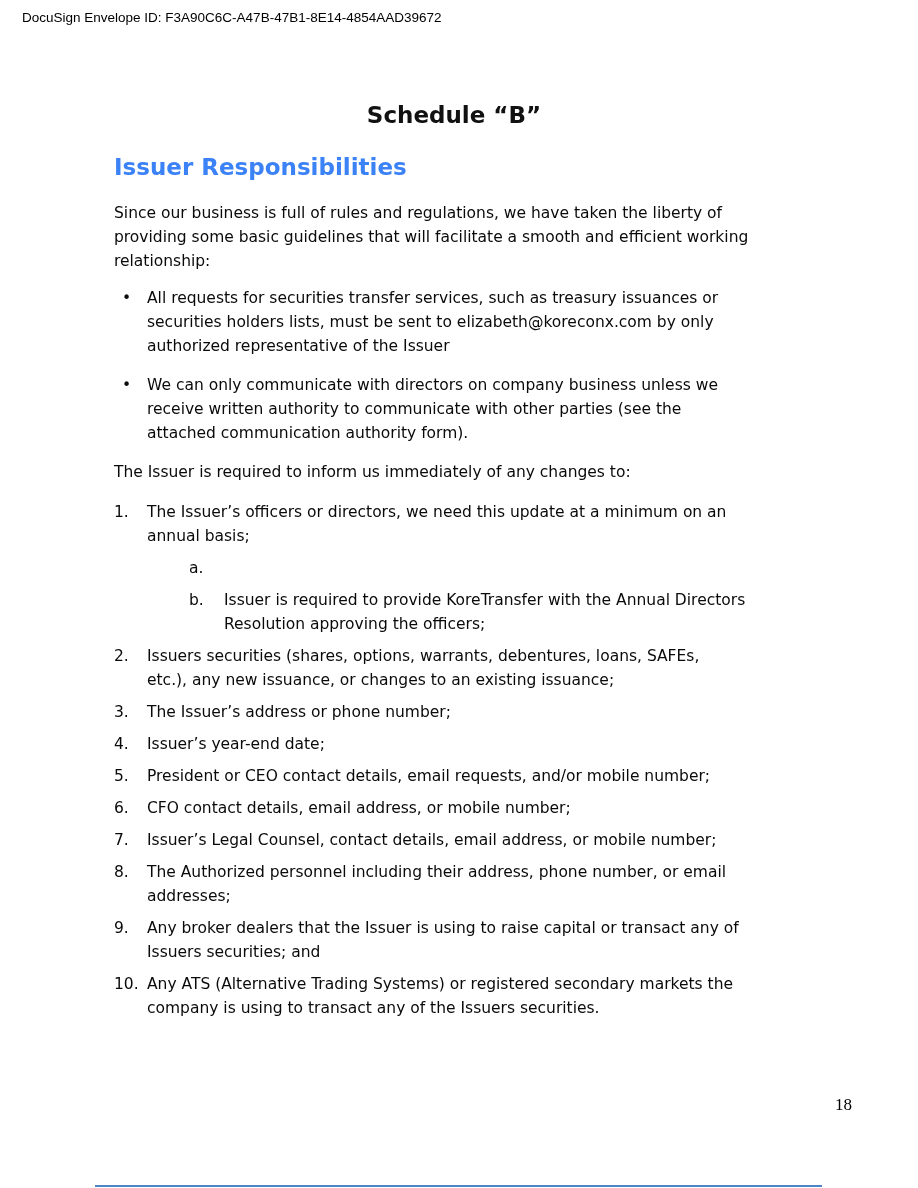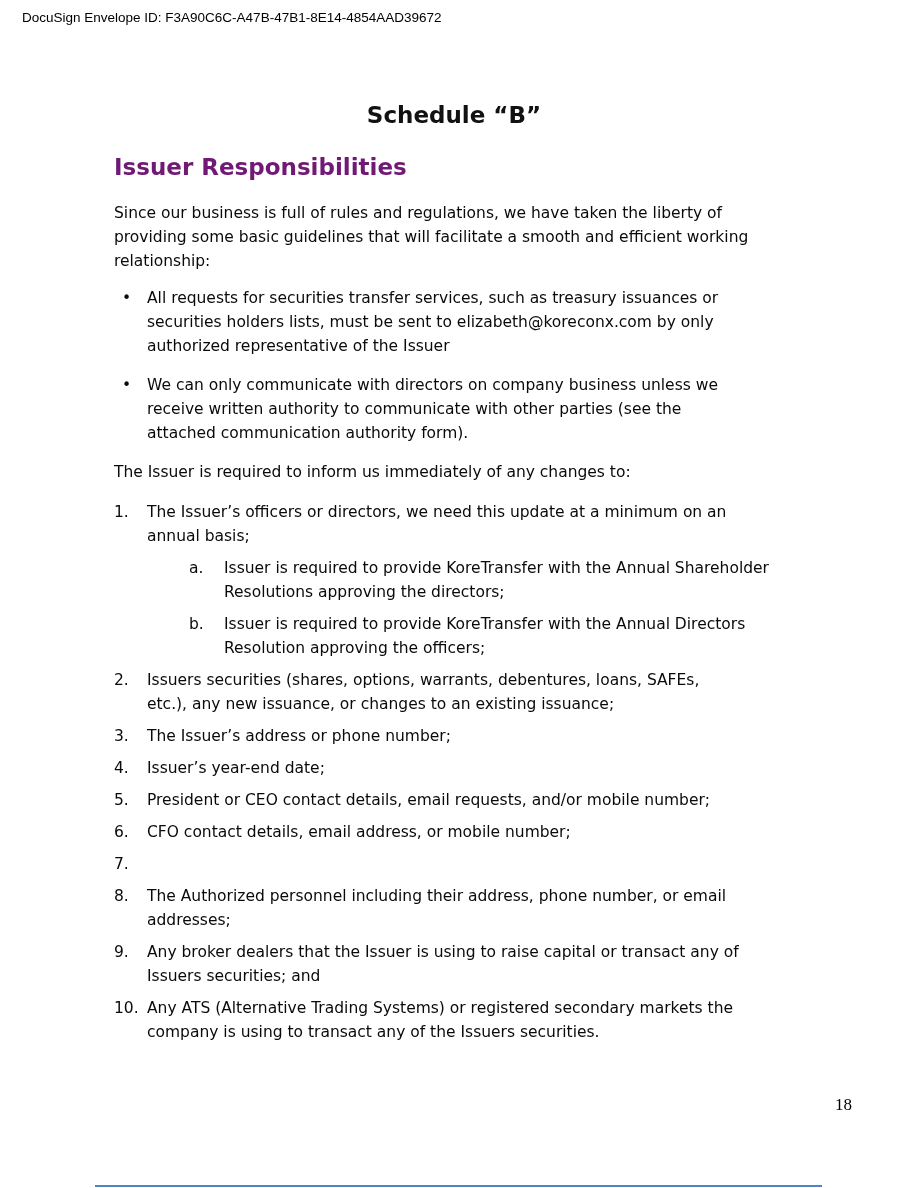--- a/index.html
+++ b/index.html
@@ -37,21 +37,21 @@
     line-height: 30px;
     font-weight: bold;
     text-align: center;
     color: #111111;
   }
   .sec-heading {
     margin: 0 0 19px 0;
     font-size: 23px;
     line-height: 30px;
     font-weight: bold;
-    color: #701a75;
+    color: #3b82f6;
   }
   .sec-heading.second { margin-top: 2px; }
   .para {
     margin: 0 0 13px 0;
     white-space: pre-line;
   }
   .para.intro2 { margin-bottom: 16px; }
   .bullet-row {
     display: flex;
     margin: 0 0 15px 0;
@@ -123,22 +123,20 @@
   <p class="para intro2">The Issuer is required to inform us immediately of any changes to:</p>
 
   <div class="li-row">
     <span class="li-marker">1.</span>
     <span class="li-text">The Issuer’s officers or directors, we need this update at a minimum on an
 annual basis;</span>
   </div>
 
   <div class="li-row sub">
     <span class="li-marker">a.</span>
-    <span class="li-text">Issuer is required to provide KoreTransfer with the Annual Shareholder
-Resolutions approving the directors;</span>
   </div>
 
   <div class="li-row sub">
     <span class="li-marker">b.</span>
     <span class="li-text">Issuer is required to provide KoreTransfer with the Annual Directors
 Resolution approving the officers;</span>
   </div>
 
   <div class="li-row">
     <span class="li-marker">2.</span>
@@ -161,20 +159,21 @@
     <span class="li-text">President or CEO contact details, email requests, and/or mobile number;</span>
   </div>
 
   <div class="li-row">
     <span class="li-marker">6.</span>
     <span class="li-text">CFO contact details, email address, or mobile number;</span>
   </div>
 
   <div class="li-row">
     <span class="li-marker">7.</span>
+    <span class="li-text">Issuer’s Legal Counsel, contact details, email address, or mobile number;</span>
   </div>
 
   <div class="li-row">
     <span class="li-marker">8.</span>
     <span class="li-text">The Authorized personnel including their address, phone number, or email
 addresses;</span>
   </div>
 
   <div class="li-row">
     <span class="li-marker">9.</span>

